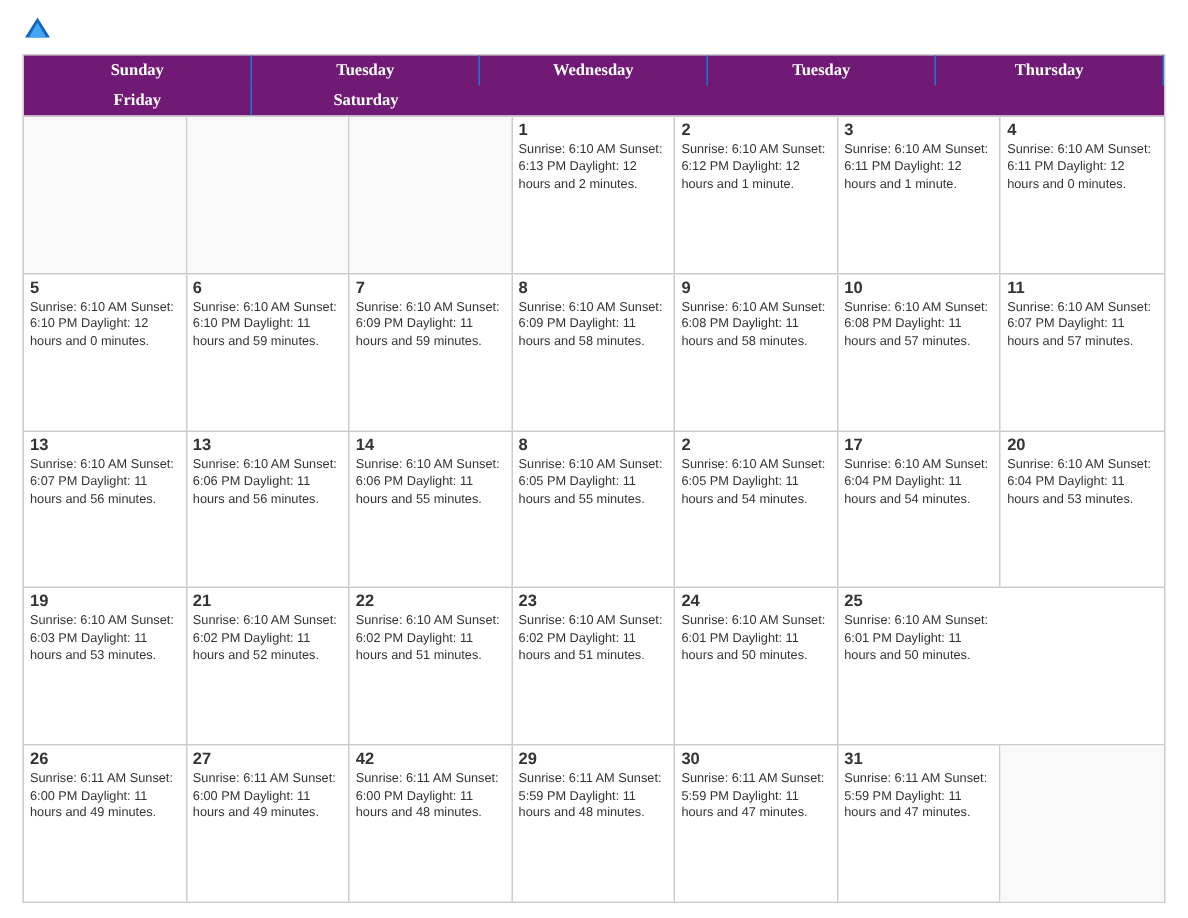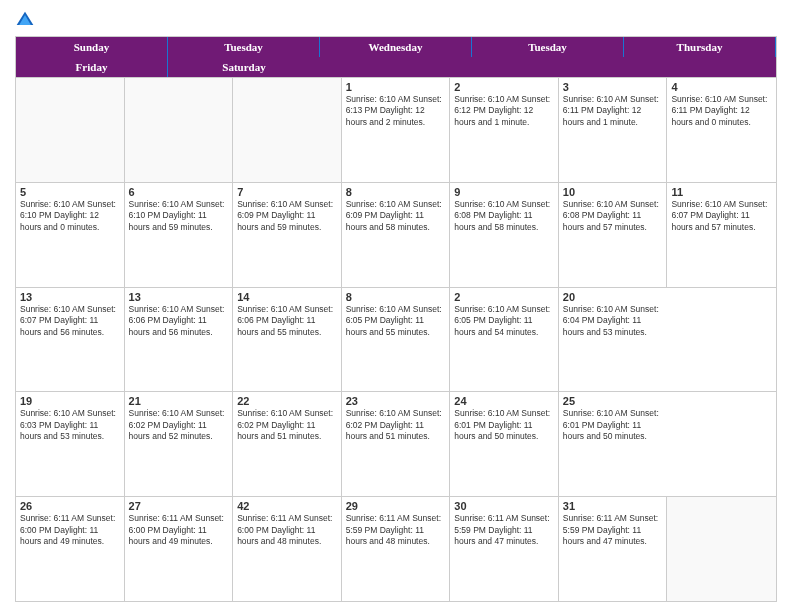--- a/index.html
+++ b/index.html
@@ -251,20 +251,27 @@
 and 55 minutes.</div>
           </div>
           <div class="cal-cell">
             <div class="day-num">2</div>
             <div class="day-info">Sunrise: 6:10 AM
 Sunset: 6:05 PM
 Daylight: 11 hours
 and 54 minutes.</div>
           </div>
           <div class="cal-cell">
+            <div class="day-num">17</div>
+            <div class="day-info">Sunrise: 6:10 AM
+Sunset: 6:04 PM
+Daylight: 11 hours
+and 54 minutes.</div>
+          </div>
+          <div class="cal-cell">
             <div class="day-num">20</div>
             <div class="day-info">Sunrise: 6:10 AM
 Sunset: 6:04 PM
 Daylight: 11 hours
 and 53 minutes.</div>
           </div>
         </div>
         <div class="cal-row">
           <div class="cal-cell">
             <div class="day-num">19</div>

